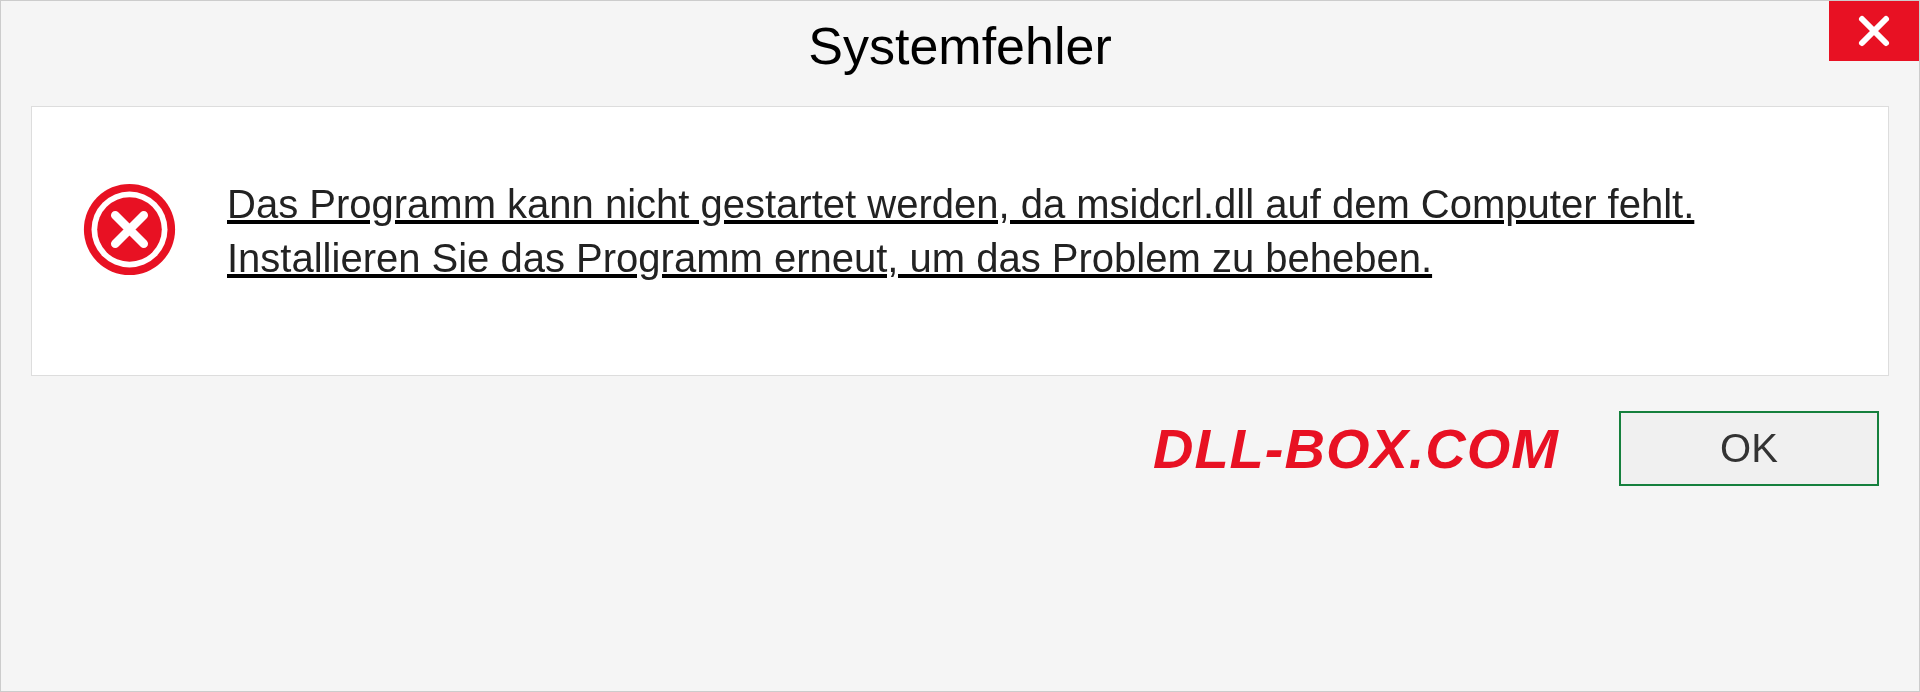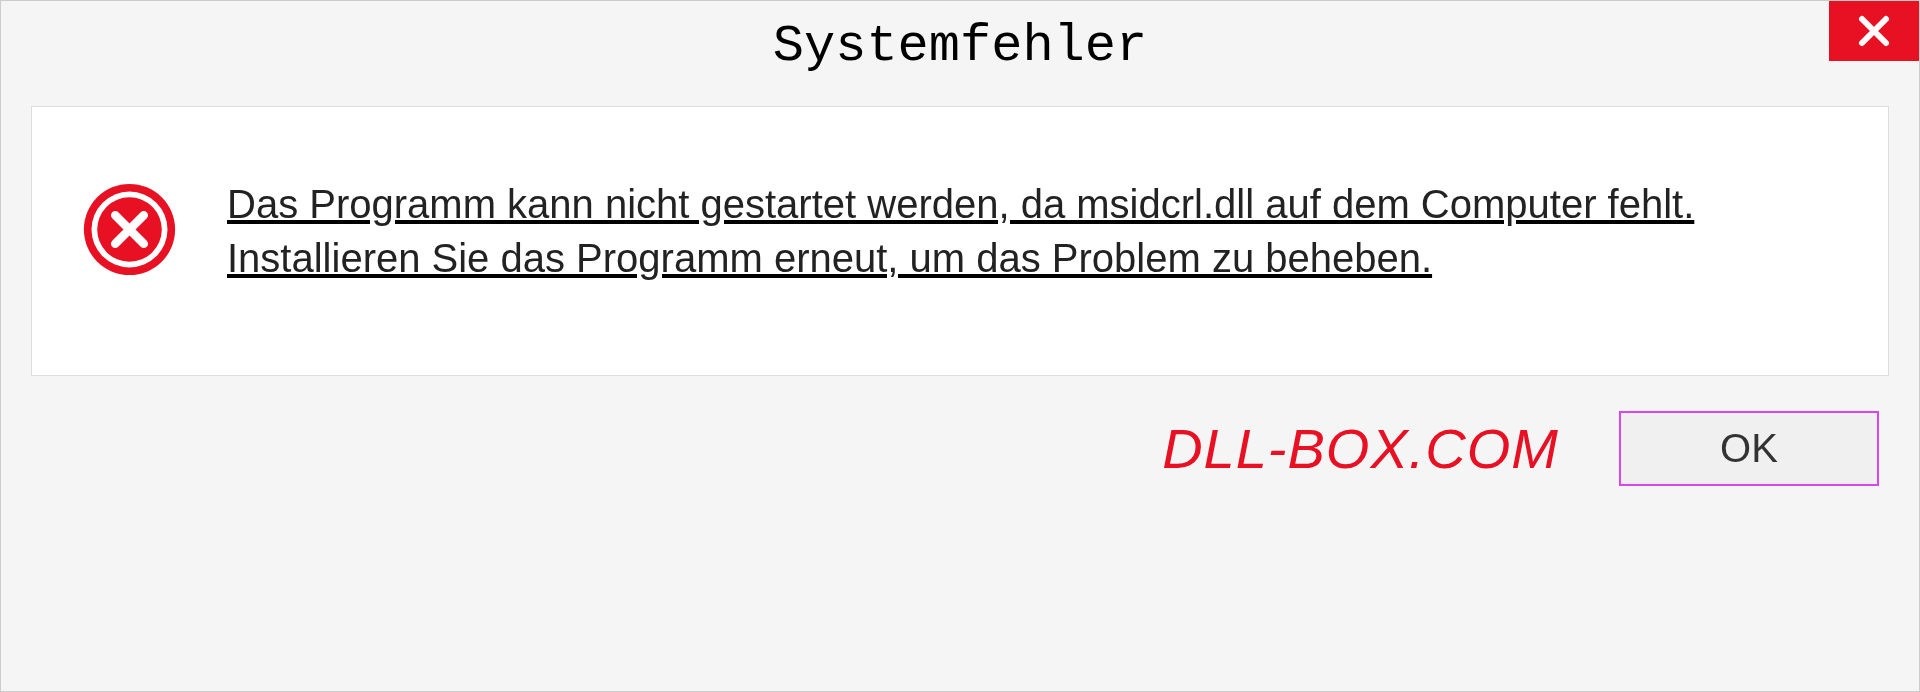--- a/index.html
+++ b/index.html
@@ -25,21 +25,20 @@
       height: 90px;
       display: flex;
       align-items: center;
       justify-content: center;
       position: relative;
     }
     .dialog-title {
       font-size: 52px;
       color: #000;
       font-weight: normal;
-      font-family: Liberation Mono, monospace;
     }
     .close-button {
       position: absolute;
       top: 0;
       right: 0;
       width: 90px;
       height: 60px;
       background: #e81123;
       display: flex;
       align-items: center;
@@ -72,31 +71,31 @@
       line-height: 1.35;
     }
     .footer {
       display: flex;
       align-items: center;
       justify-content: space-between;
       padding: 20px 40px 25px 40px;
     }
     .watermark {
       font-size: 56px;
-      font-weight: 400;
+      font-weight: 700;
       color: #e81123;
       font-style: italic;
       letter-spacing: 1px;
       margin-left: auto;
       margin-right: 60px;
     }
     .ok-button {
       width: 260px;
       height: 75px;
-      border: 2px solid #d946ef;
+      border: 2px solid #15803d;
       background: #f0f0f0;
       font-size: 40px;
       color: #333;
       cursor: pointer;
       display: flex;
       align-items: center;
       justify-content: center;
     }
   </style>
 </head>

